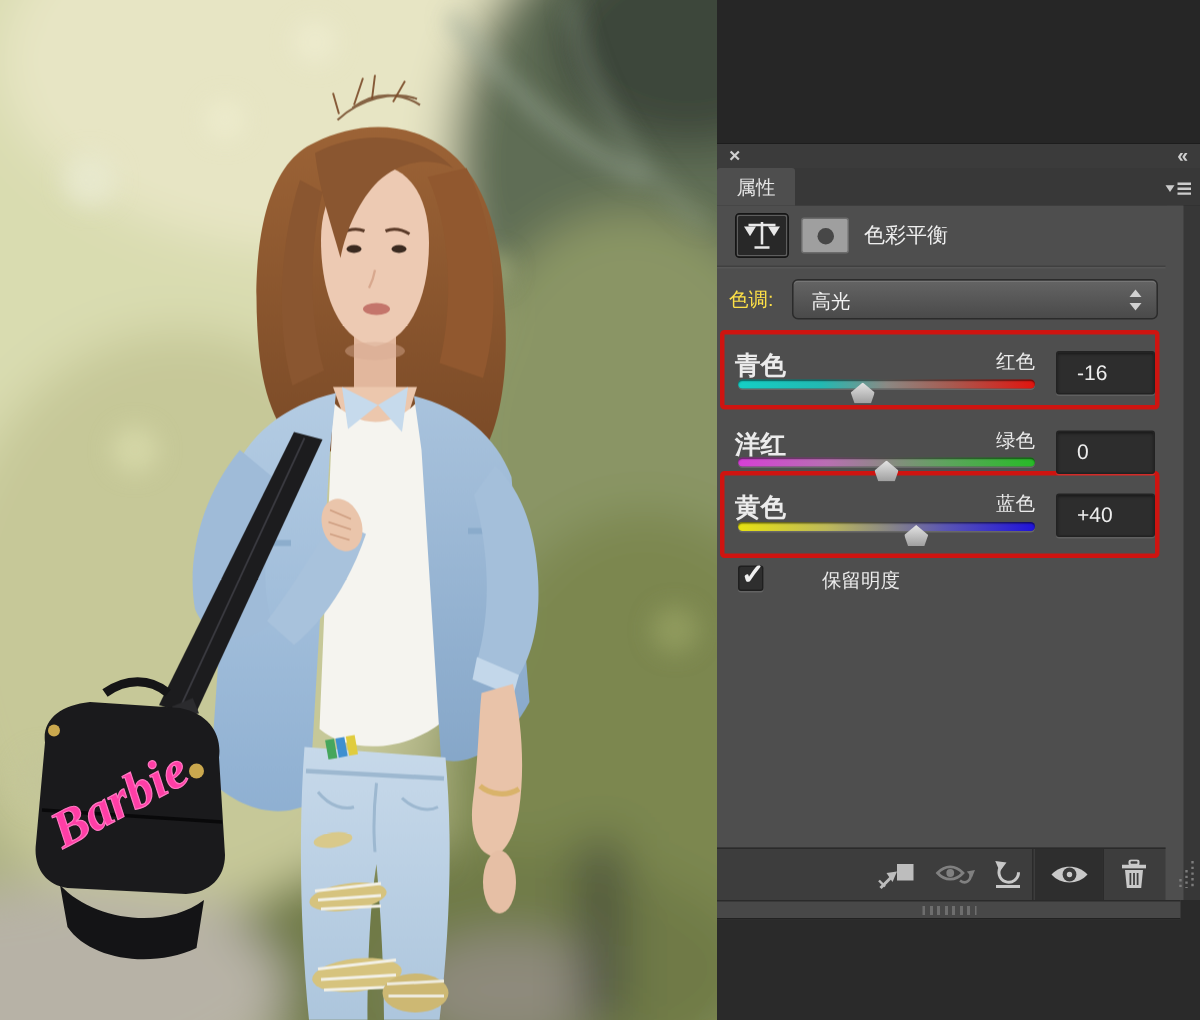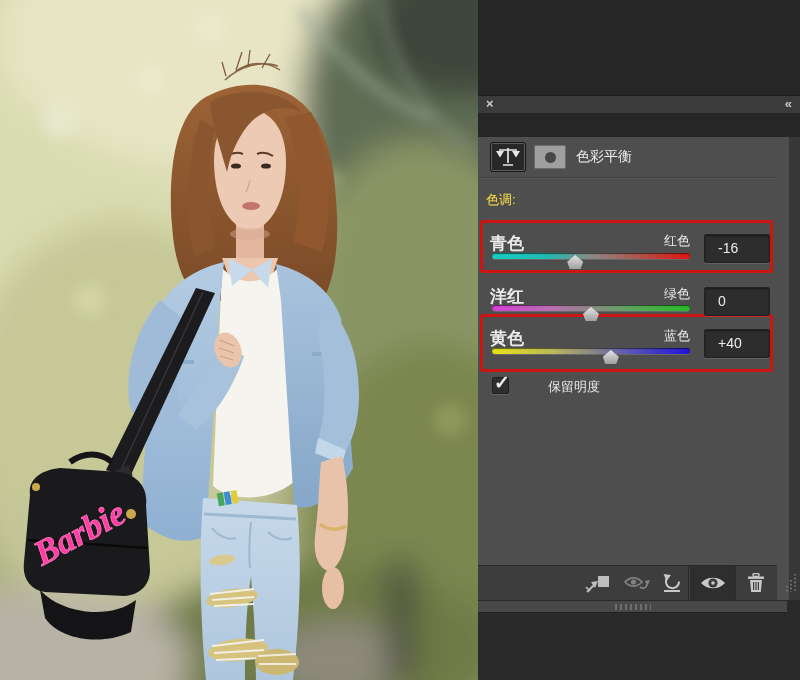--- a/index.html
+++ b/index.html
@@ -204,40 +204,56 @@
     </g>
   </svg>
 
   <div class="rs">
 
     <div class="rs-titlebar">
       <span class="close-x">×</span>
       <span class="collapse">«</span>
     </div>
 
+    <div class="tabstrip">
+      <div class="tab">属性</div>
+      <span class="panelmenu">
+        <svg width="19" height="12" viewBox="0 0 19 12">
+          <path d="M1,3.5 L7,3.5 L4,8 Z" fill="#cccccc"></path>
+          <path d="M9,2.5 h9 M9,5.8 h9 M9,9.1 h9" stroke="#cccccc" stroke-width="1.6"></path>
+        </svg>
+      </span>
+    </div>
 
     <div class="rstrip"></div>
     <div class="bottomdark"></div>
 
     <div class="body">
 
       <div class="adjbtn">
         <svg width="26" height="22" viewBox="0 0 26 22">
           <path d="M13,2 V17 M4,4 H22 M8,19 H18" stroke="#e8e8e8" stroke-width="1.7" fill="none"></path>
           <path d="M1,5 L9,5 L5,11.5 Z" fill="#e8e8e8"></path>
           <path d="M17,5 L25,5 L21,11.5 Z" fill="#e8e8e8"></path>
         </svg>
       </div>
       <div class="maskbtn">
           <div class="dot"></div>
         </div>
       <div class="hdr-title">色彩平衡</div>
       <div class="hdr-div"></div>
 
       <div class="tone-label">色调:</div>
+      <div class="select">
+        <span class="select-val">高光</span>
+        <span class="stepper">
+            <i class="up"></i>
+            <i class="dn"></i>
+          </span>
+      </div>
 
       <div class="anno a1"></div>
       <div class="anno a2"></div>
 
       <div class="sl-left" style="top:95px">青色</div>
       <div class="sl-right" style="top:95px">红色</div>
       <div class="valbox" style="top:97px">-16</div>
       <div class="track track-cr" style="top:116px">
         <div class="thumb" style="left: 42%;"></div>
       </div>

